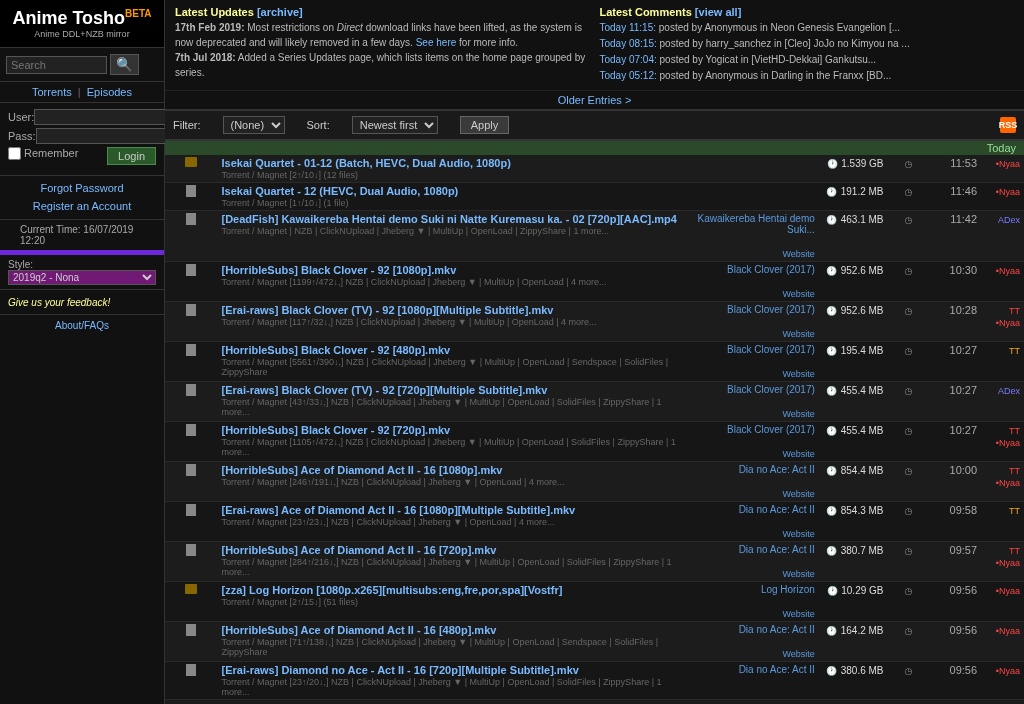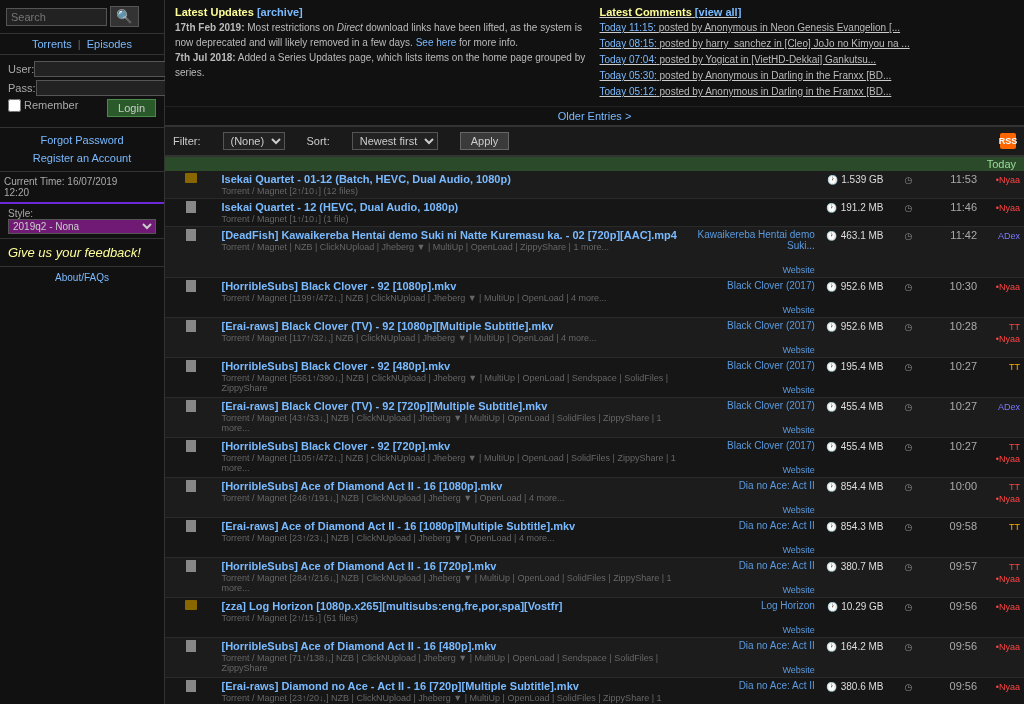--- a/index.html
+++ b/index.html
@@ -29,34 +29,34 @@
     .form-row { display: flex; align-items: center; margin-bottom: 3px; }
     .form-row label { width: 38px; color: #aaa; font-size: 11px; }
     .form-row input[type=text], .form-row input[type=password] { flex: 1; background: #222; border: 1px solid #555; color: #ccc; padding: 1px 3px; font-size: 11px; }
     .remember-row { display: flex; align-items: flex-start; margin-bottom: 4px; }
     .remember-row label { color: #aaa; font-size: 11px; margin-right: 4px; }
     .login-btn { background: #2a5a2a; border: 1px solid #4a8a4a; color: #ccc; padding: 2px 10px; cursor: pointer; font-size: 11px; }
 
     #account-links { padding: 4px 8px; border-bottom: 1px solid #333; text-align: center; }
     #account-links a { color: #7abaff; font-size: 11px; display: block; line-height: 1.6; }
 
-    #current-time { padding: 4px 4px; border-bottom: 2px solid #6d28d9; color: #aaa; font-size: 10px; }
+    #current-time { padding: 4px 20px; border-bottom: 5px solid #6d28d9; color: #aaa; font-size: 10px; }
     #style-row { padding: 4px 8px; border-bottom: 1px solid #333; color: #aaa; font-size: 10px; }
     #style-row select { background: #701a75; border: 1px solid #555; color: #ccc; font-size: 10px; width: 100%; }
 
     #feedback { padding: 6px 8px; border-bottom: 1px solid #333; }
-    #feedback a { color: #ff9; font-size: 13px; font-style: italic; }
+    #feedback a { color: #ff9; font-size: 10px; font-style: italic; }
     #about { padding: 4px 8px; text-align: center; }
     #about a { color: #7abaff; font-size: 10px; }
 
     
     #header { background: #111; border-bottom: 1px solid #333; }
     #announcements { padding: 6px 10px; display: flex; justify-content: space-between; border-bottom: 1px solid #222; }
     .ann-left, .ann-right { flex: 1; }
-    .ann-right { margin-left: 10px; text-decoration: underline; }
+    .ann-right { margin-left: 10px; }
     .ann-title { color: #ff9; font-weight: bold; font-size: 11px; margin-bottom: 2px; }
     .ann-title a { color: #7abaff; }
     .ann-text { color: #bbb; font-size: 10px; line-height: 1.5; }
     .ann-text a { color: #7abaff; }
     .comment-line { color: #bbb; font-size: 10px; line-height: 1.6; }
     .comment-time { color: #7abaff; }
 
     #older-entries { text-align: center; padding: 3px; border-bottom: 1px solid #333; }
     #older-entries a { color: #7abaff; font-size: 11px; }
 
@@ -88,20 +88,26 @@
 
     .row-title-line { margin-bottom: 1px; }
     .row-meta-line { font-size: 9px; color: #666; }
   </style>
 </head>
 <body>
 
 <div id="wrapper">
 
   <div id="sidebar">
+    <div id="logo">
+      <div class="site-title">
+        <span>Anime Tosho</span><span class="beta">BETA</span>
+      </div>
+      <div class="subtitle">Anime DDL+NZB mirror</div>
+    </div>
 
     <div id="search-box">
       <input type="text" placeholder="Search" style="">
       <button>🔍</button>
     </div>
 
     <div id="nav-links">
       <a>Torrents</a>
       <span> | </span>
       <a>Episodes</a>
@@ -168,21 +174,20 @@
         </div>
         <div class="ann-right">
           <div class="ann-title">
             <span>Latest Comments</span>
             <a>[view all]</a>
           </div>
           <div id="comments-list">
               <div class="comment-line"><span class="comment-time">Today 11:15:</span> <span>posted by Anonymous in Neon Genesis Evangelion [...</span></div>
               <div class="comment-line"><span class="comment-time">Today 08:15:</span> <span>posted by harry_sanchez in [Cleo] JoJo no Kimyou na ...</span></div>
               <div class="comment-line"><span class="comment-time">Today 07:04:</span> <span>posted by Yogicat in [VietHD-Dekkai] Gankutsu...</span></div>
-              <div class="comment-line"><span class="comment-time">Today 05:30:</span> <span>posted by Anonymous in Darling in the Franxx [BD...</span></div>
               <div class="comment-line"><span class="comment-time">Today 05:12:</span> <span>posted by Anonymous in Darling in the Franxx [BD...</span></div>
             </div>
         </div>
       </div>
       <div id="older-entries">
         <a>Older Entries &gt;</a>
       </div>
     </div>
 
     <div id="filter-bar">

